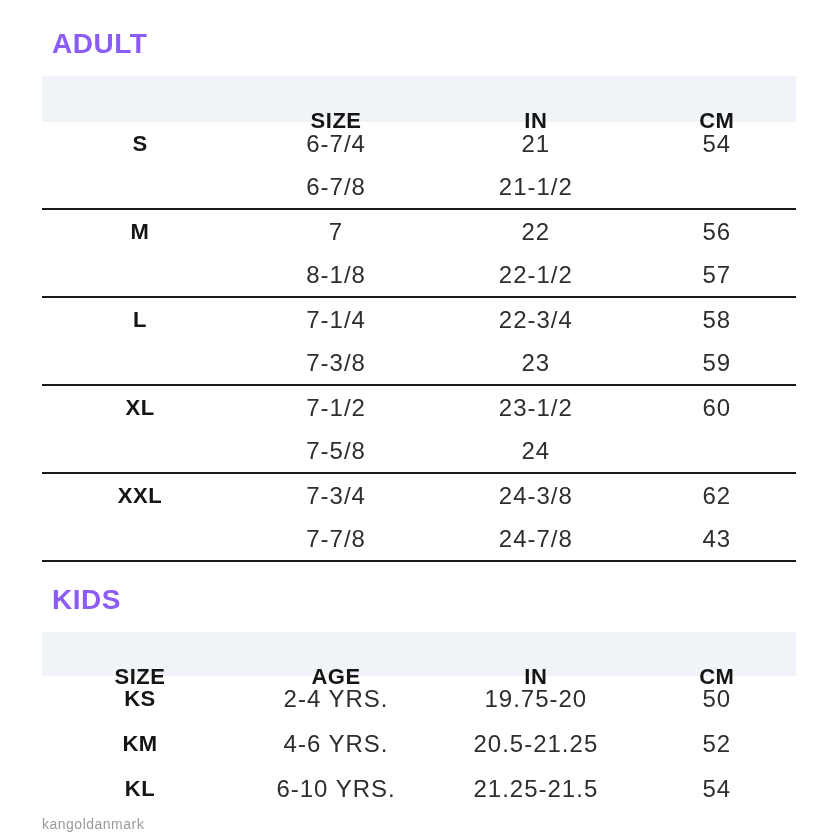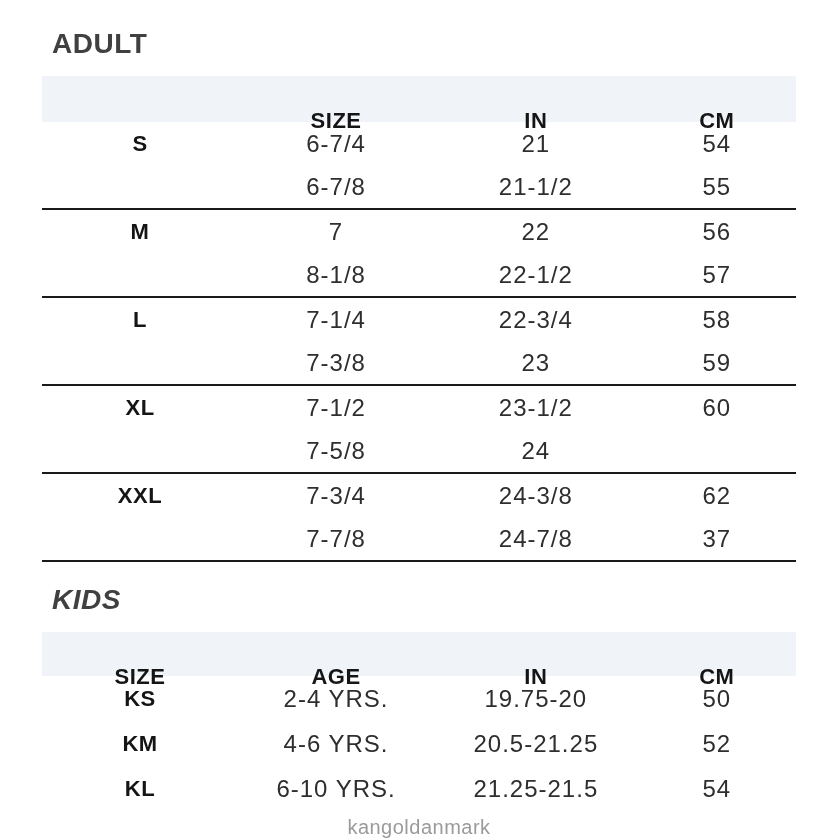--- a/index.html
+++ b/index.html
@@ -8,24 +8,24 @@
     background: #ffffff;
     font-family: "Liberation Sans", sans-serif;
     overflow: hidden;
   }
   .page { padding: 0 42px; width: 838px; height: 838px; }
 
   .section-title {
     font-size: 28px;
     font-weight: 800;
     letter-spacing: 0.5px;
-    color: #404040;
+    color: #8b5cf6;
     margin: 28px 0 16px 10px;
   }
-  .section-title.kids { margin-top: 22px; font-style: italic; }
+  .section-title.kids { margin-top: 22px; }
 
   .row {
     display: grid;
     grid-template-columns: 26% 26% 27% 21%;
     align-items: center;
   }
   .thead {
     background: #f0f3f8;
     height: 46px;
   }
@@ -50,22 +50,21 @@
     color: #151515;
   }
 
   .adult-body .row { height: 43px; }
   .adult-body .group { border-bottom: 2px solid #1a1a1a; }
 
   .kids-head { height: 44px; }
   .kids-body .row { height: 45px; }
 
   .watermark {
-    text-align: center;
-    font-size: 20px;
+    font-size: 14px;
     font-weight: 400;
     letter-spacing: 0.5px;
     color: #9a9a9a;
     margin-top: 5px;
   }
 </style>
 </head>
 <body>
 
 <div class="page">
@@ -83,21 +82,20 @@
           <div class="row">
             <div class="cell label">S</div>
             <div class="cell">6-7/4</div>
             <div class="cell">21</div>
             <div class="cell">54</div>
           </div>
           <div class="row">
             <div class="cell label"></div>
             <div class="cell">6-7/8</div>
             <div class="cell">21-1/2</div>
-            <div class="cell">55</div>
           </div>
         </div>
         <div class="group">
           <div class="row">
             <div class="cell label">M</div>
             <div class="cell">7</div>
             <div class="cell">22</div>
             <div class="cell">56</div>
           </div>
           <div class="row">
@@ -138,21 +136,21 @@
           <div class="row">
             <div class="cell label">XXL</div>
             <div class="cell">7-3/4</div>
             <div class="cell">24-3/8</div>
             <div class="cell">62</div>
           </div>
           <div class="row">
             <div class="cell label"></div>
             <div class="cell">7-7/8</div>
             <div class="cell">24-7/8</div>
-            <div class="cell">37</div>
+            <div class="cell">43</div>
           </div>
         </div>
       </div>
   </section>
 
   <section>
     <h1 class="section-title kids">KIDS</h1>
     <div class="row thead kids-head">
       <div class="cell">SIZE</div>
       <div class="cell">AGE</div>

